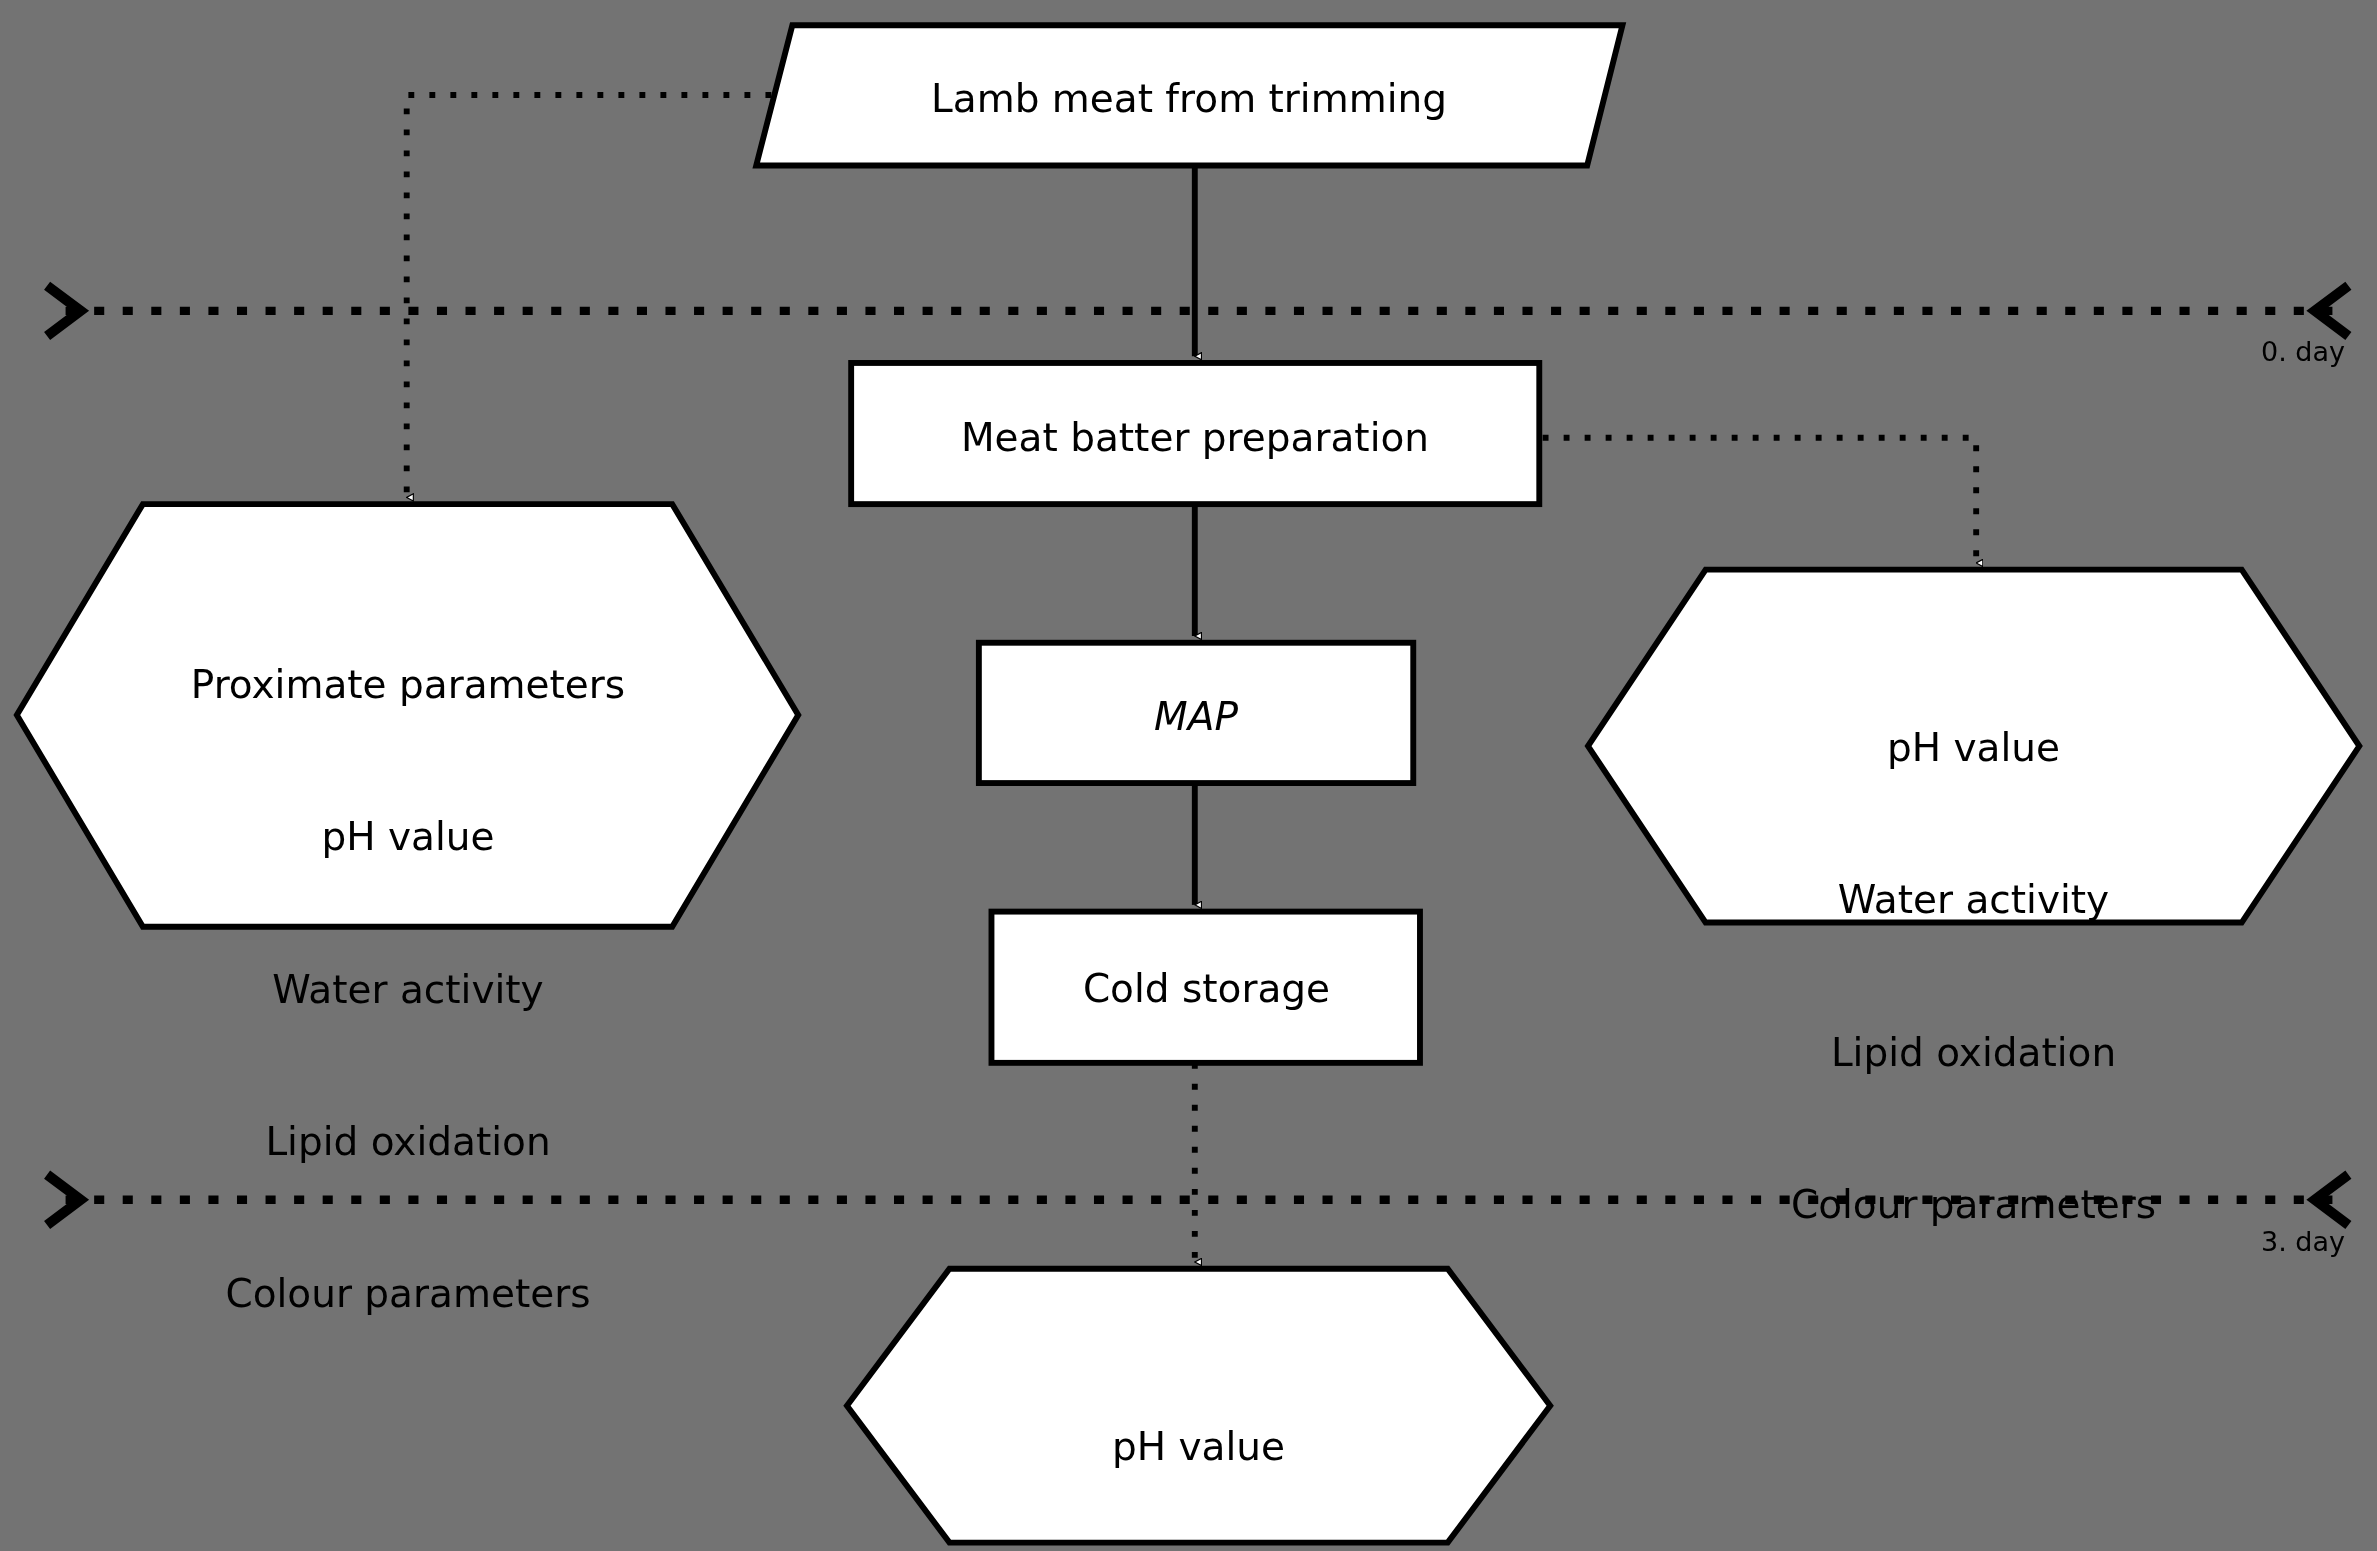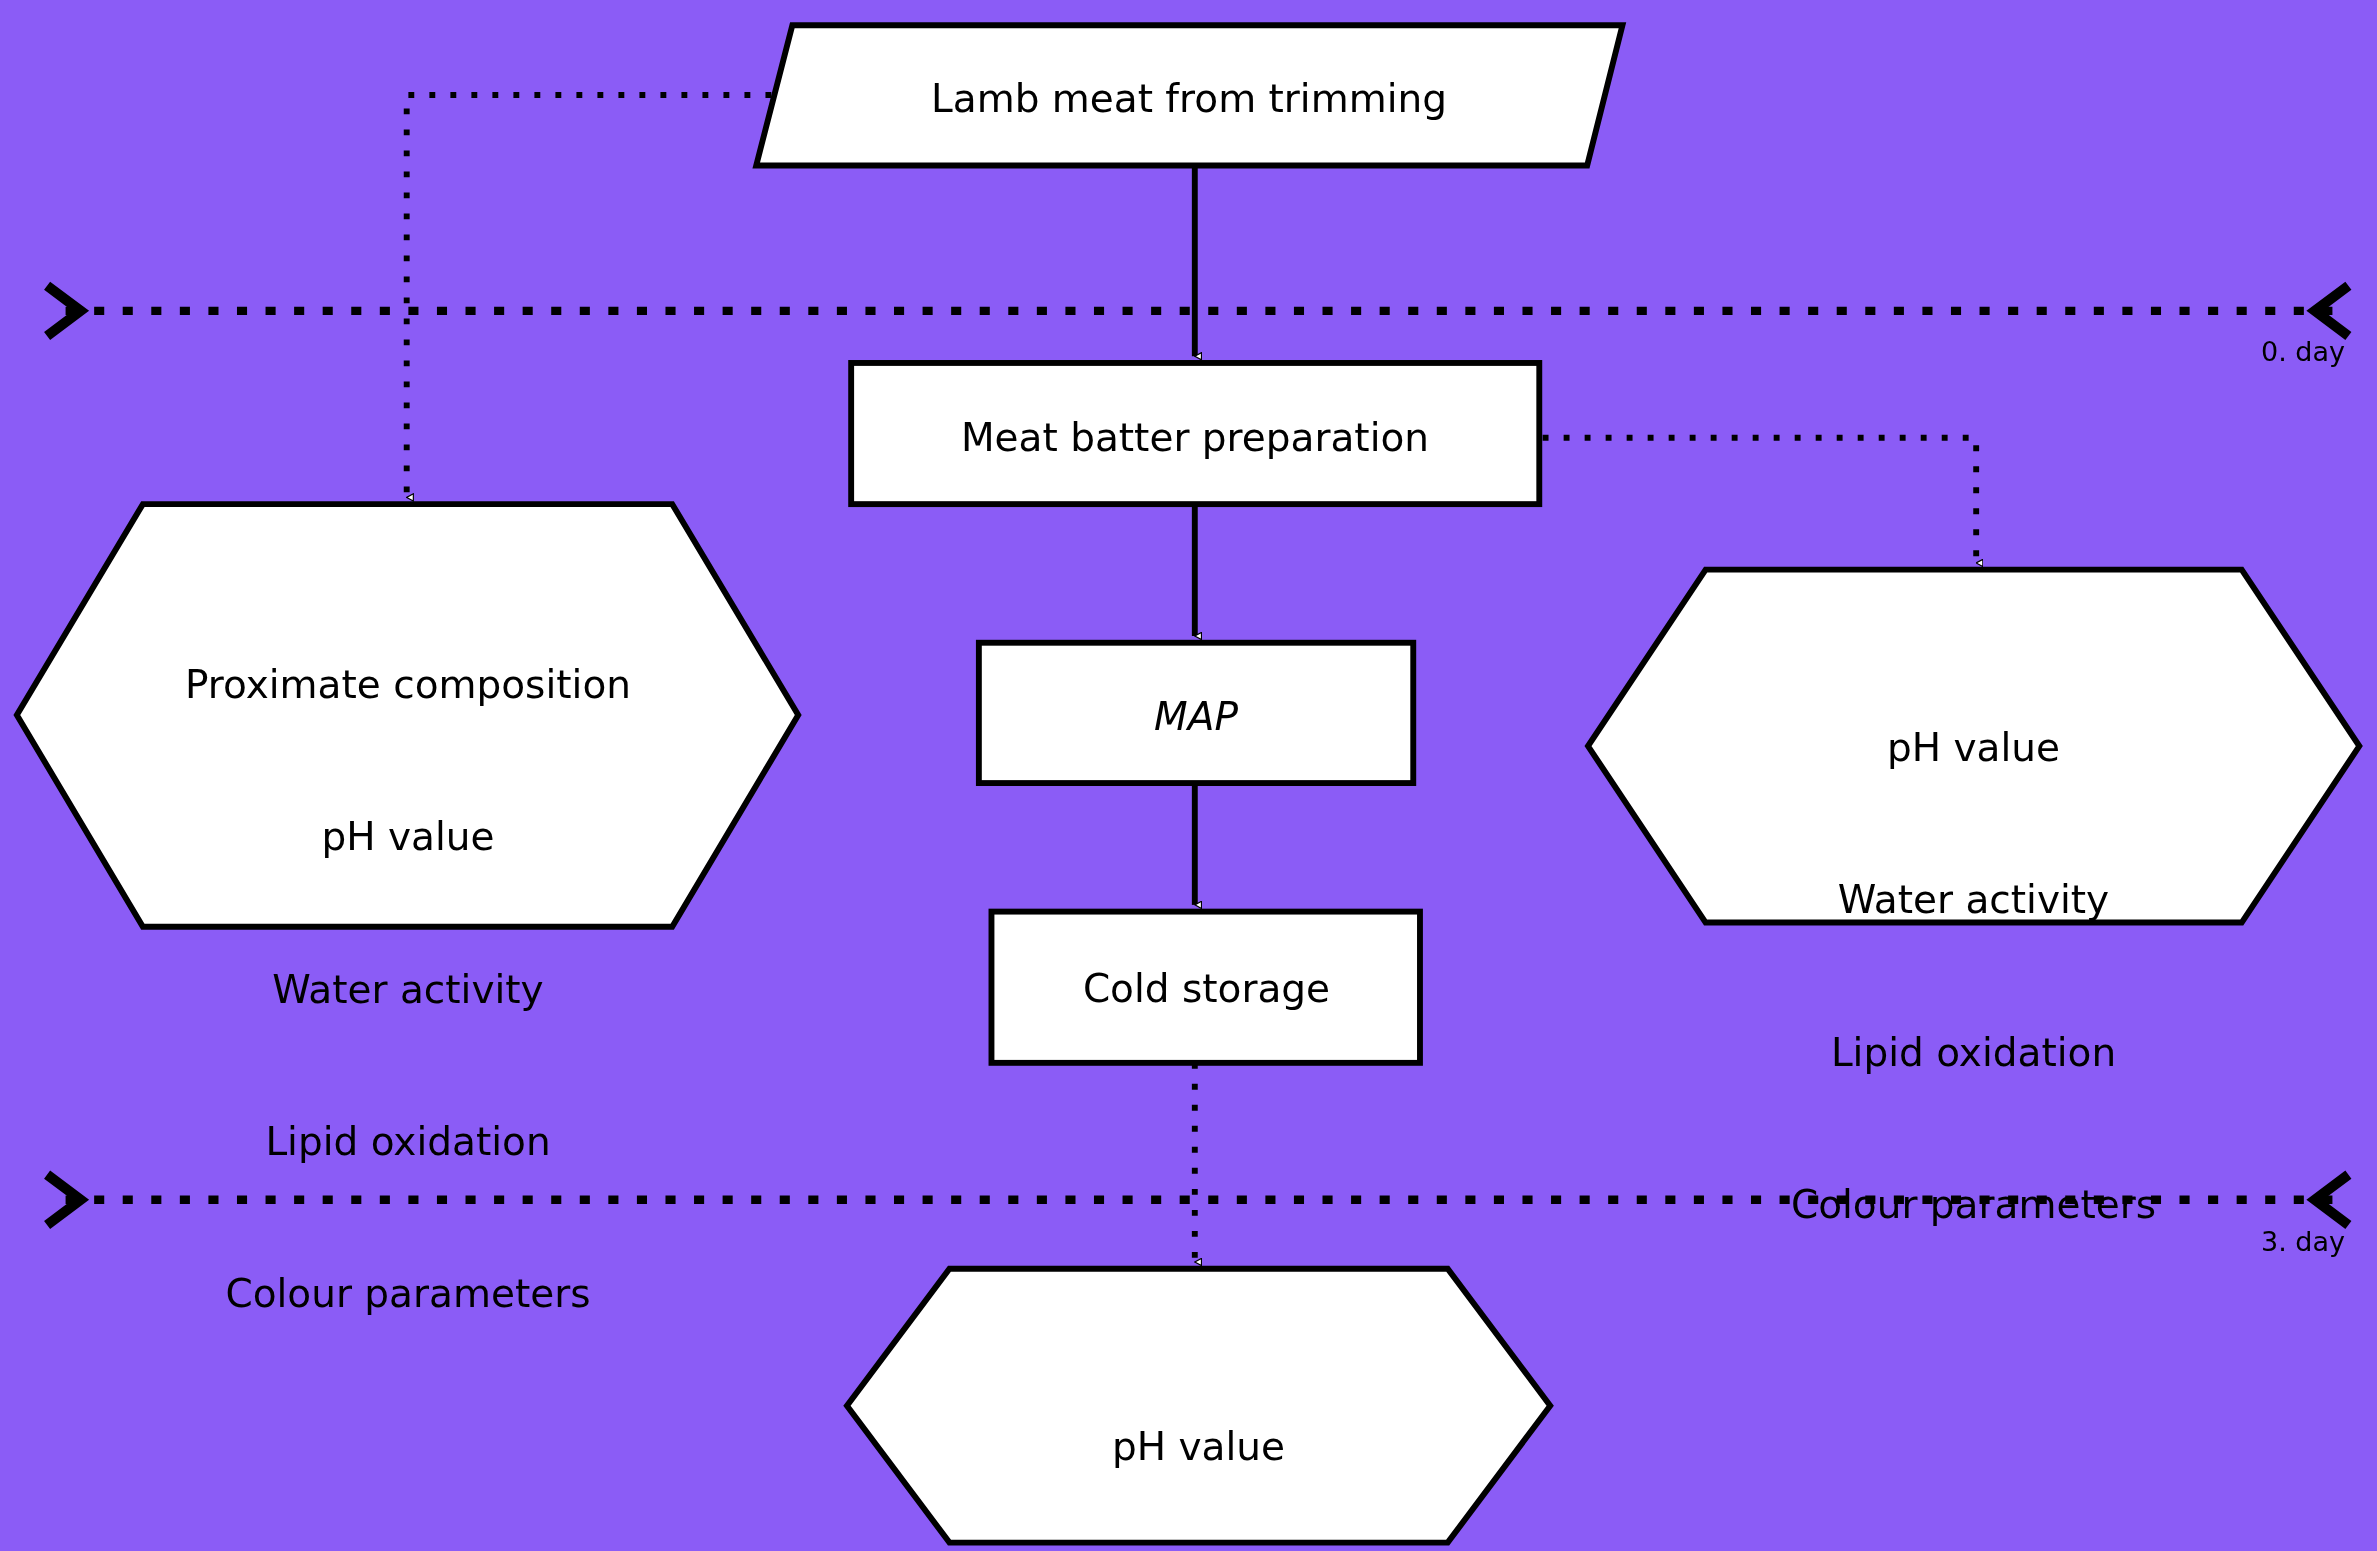--- a/index.html
+++ b/index.html
@@ -1,17 +1,17 @@
 <!DOCTYPE html>
 <html style="font-size:13.4px"><head>
 <meta charset="utf-8">
 <style>
   html,body{margin:0;padding:0;background:#ffffff;}
   body{width:2377px;height:1551px;overflow:hidden;font-family:"DejaVu Sans","Liberation Sans",sans-serif;}
-  #stage{position:relative;width:2377px;height:1551px;background:#8b5cf6;}
+  #stage{position:relative;width:2377px;height:1551px;background:#737373;}
   #stage svg{position:absolute;left:0;top:0;width:2377px;height:1551px;}
   .lbl{position:absolute;color:#000000;text-align:center;line-height:1.30;white-space:pre;
        font-family:"DejaVu Sans","Liberation Sans",sans-serif;}
   .node-lbl{font-size:39px;}
   .hex-lbl{font-size:39px;}
   .day-lbl{font-size:27px;}
 </style>
 </head>
 <body>
 
@@ -55,21 +55,21 @@
 
   <div class="lbl node-lbl" style="left:756px;top:74px;width:866px;">Lamb meat from trimming</div>
 
   <div class="lbl node-lbl" style="left:851px;top:413px;width:688px;">Meat batter preparation</div>
 
   <div class="lbl node-lbl" style="left:979px;top:692px;width:434px;font-style:italic;">MAP</div>
 
   <div class="lbl node-lbl" style="left:992px;top:964px;width:429px;">Cold storage</div>
 
   <div class="lbl hex-lbl" style="left:17px;top:559px;width:782px;">
-    <div>Proximate composition</div>
+    <div>Proximate parameters</div>
     <div>pH value</div>
     <div>Water activity</div>
     <div>Lipid oxidation</div>
     <div>Colour parameters</div>
   </div>
 
   <div class="lbl hex-lbl" style="left:1588px;top:622px;width:771px;">
     <div>pH value</div>
     <div>Water activity</div>
     <div>Lipid oxidation</div>

